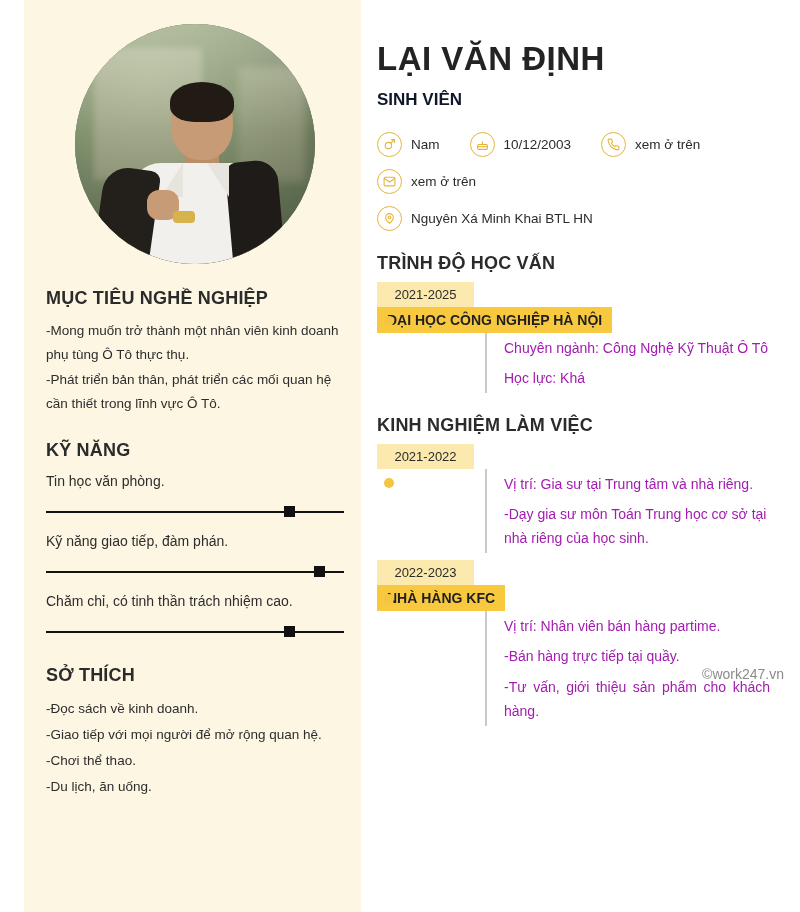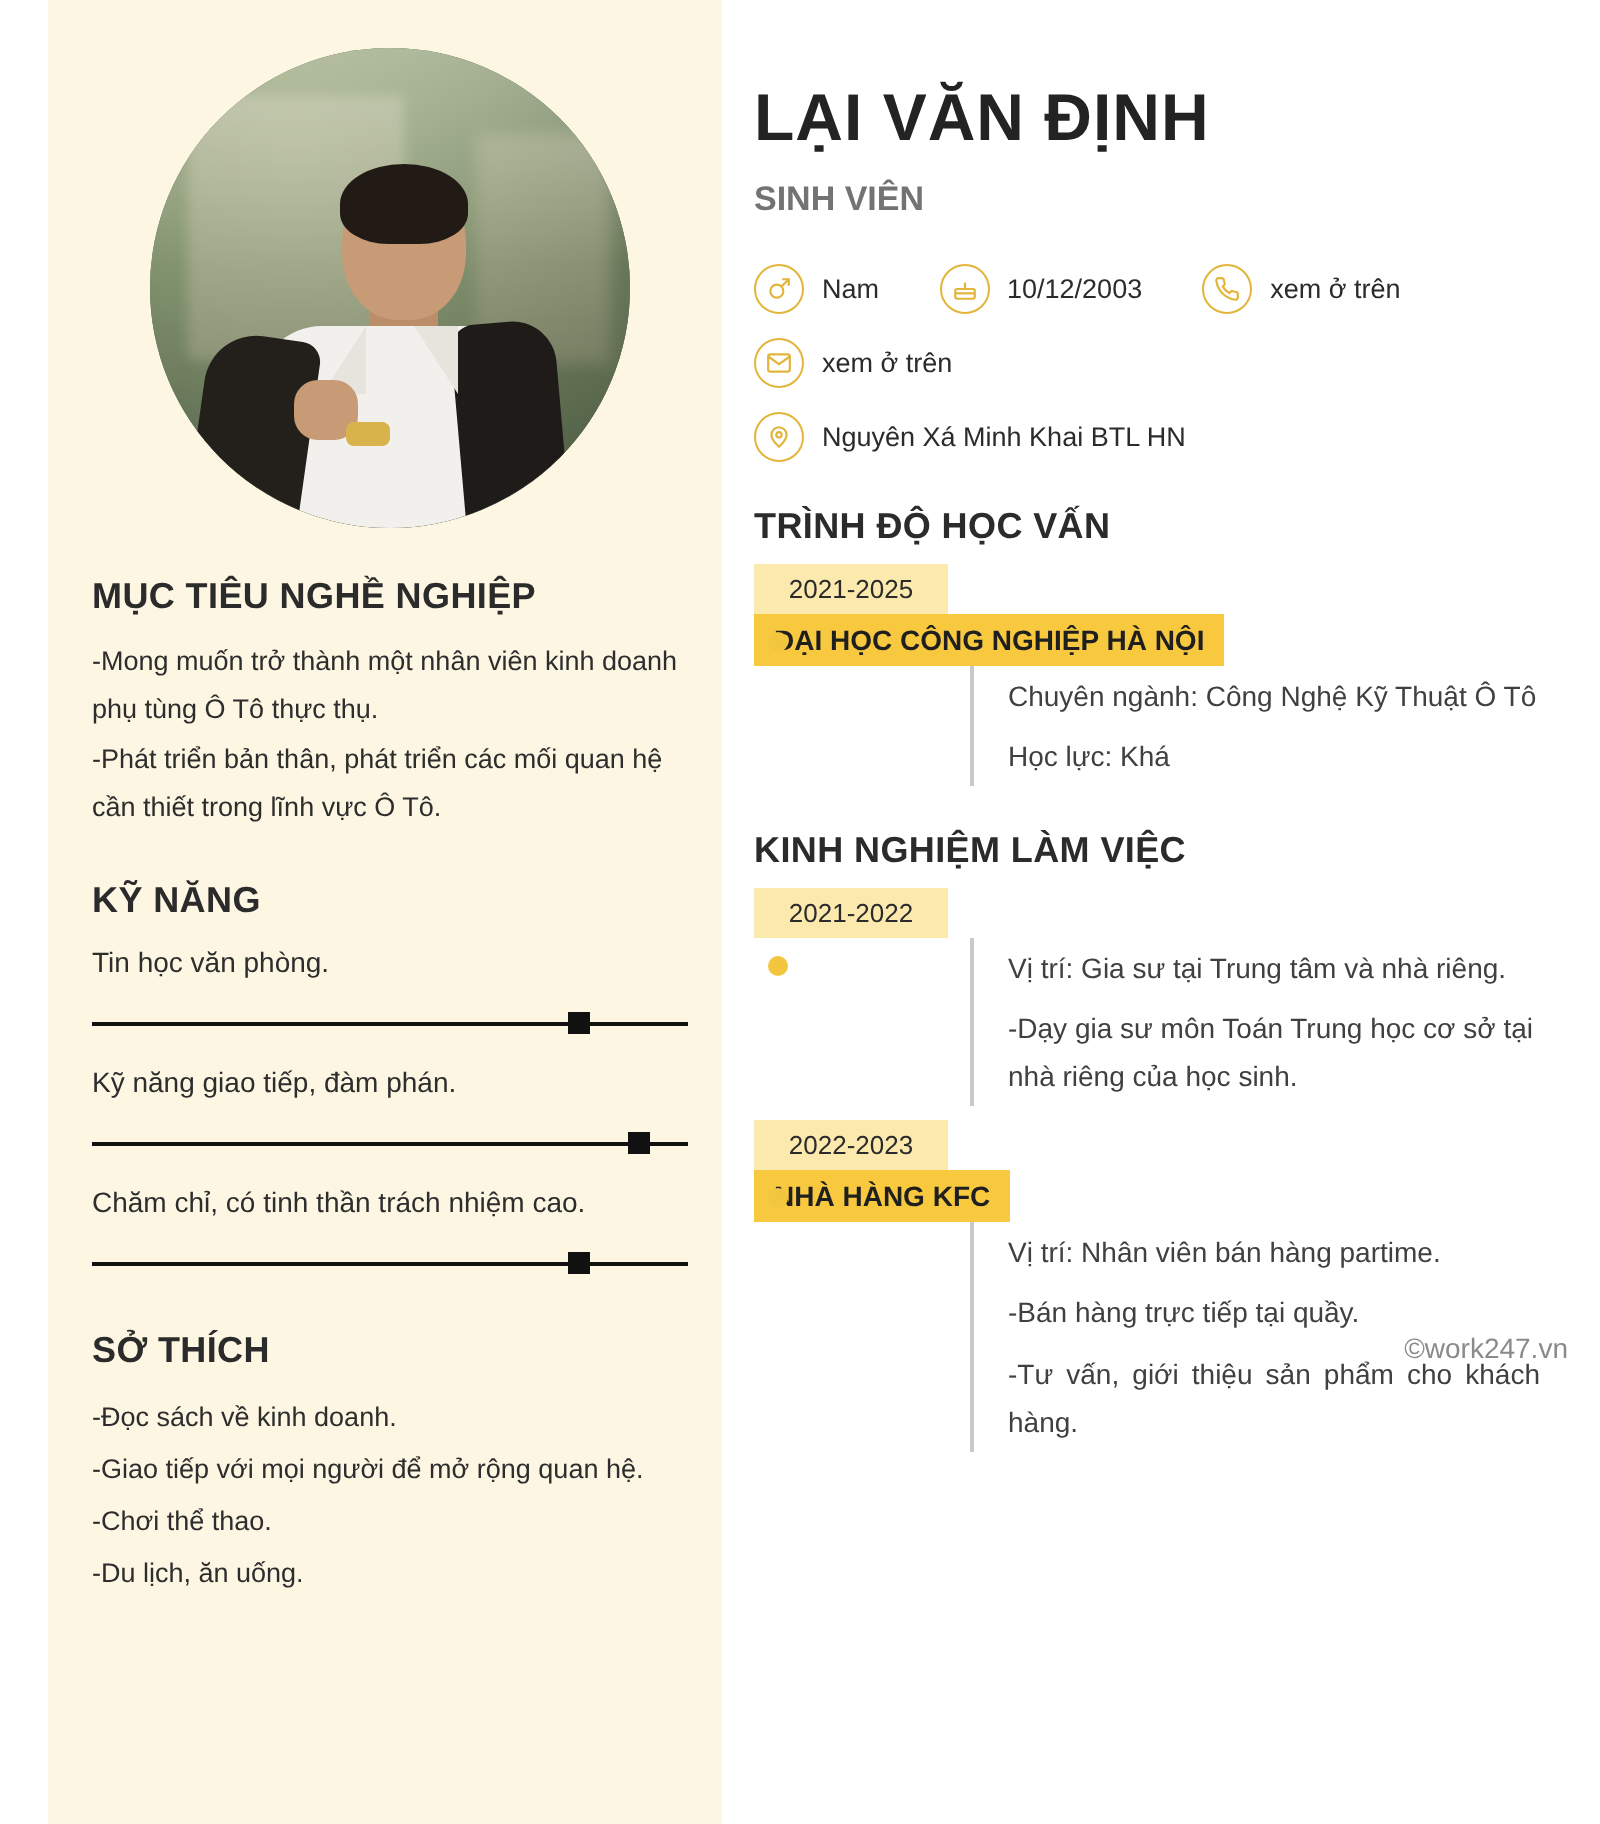--- a/index.html
+++ b/index.html
@@ -201,21 +201,21 @@
   .name {
     font-size: 33px;
     font-weight: bold;
     color: #232323;
     letter-spacing: .5px;
     margin: 0 0 12px 0;
   }
   .role {
     font-size: 17px;
     font-weight: bold;
-    color: #737373;
+    color: #0f172a;
     margin: 0 0 22px 0;
   }
   .contact-row {
     display: flex;
     align-items: flex-start;
     margin-bottom: 12px;
     flex-wrap: nowrap;
   }
   .contact-item {
     display: flex;
@@ -286,21 +286,21 @@
     color: #1f1f1f;
     font-size: 14px;
     font-weight: bold;
     padding: 5px 10px;
   }
   .tl-body-row { display: flex; align-items: stretch; }
   .tl-body-spacer { width: 97px; flex: none; }
   .tl-body-text {
     flex: 1;
     font-size: 14px;
-    color: #404040;
+    color: #a21caf;
     line-height: 1.72;
     padding: 3px 0 3px 6px;
   }
   .tl-body-text.just { text-align: justify; }
   .tl-body-text.bold { font-weight: bold; }
   .spacer6 { height: 7px; }
   .watermark {
     position: absolute;
     right: 16px; bottom: 10px;
     font-size: 14px;

